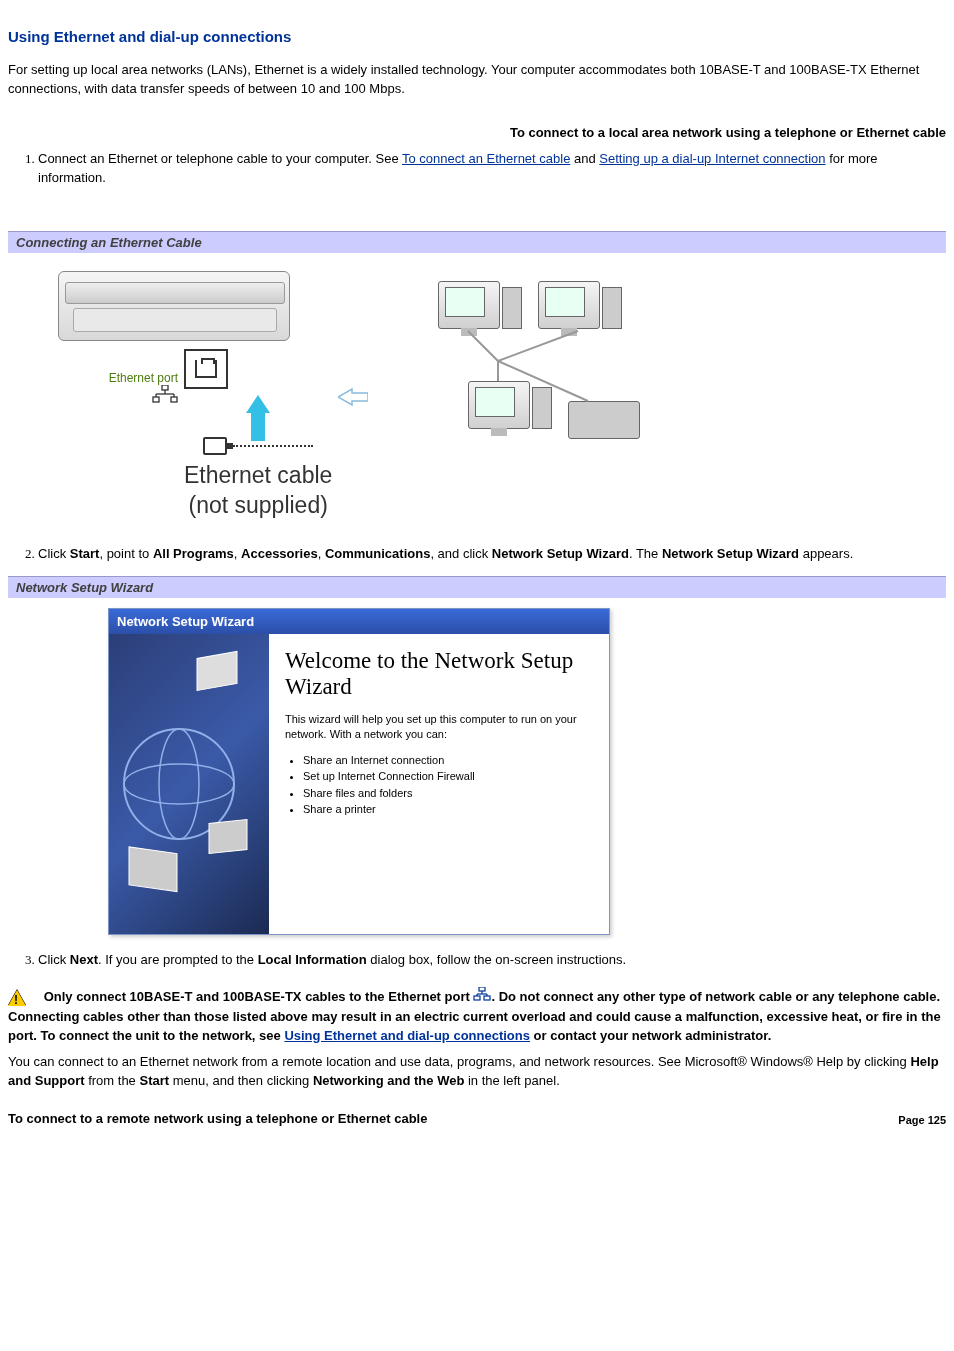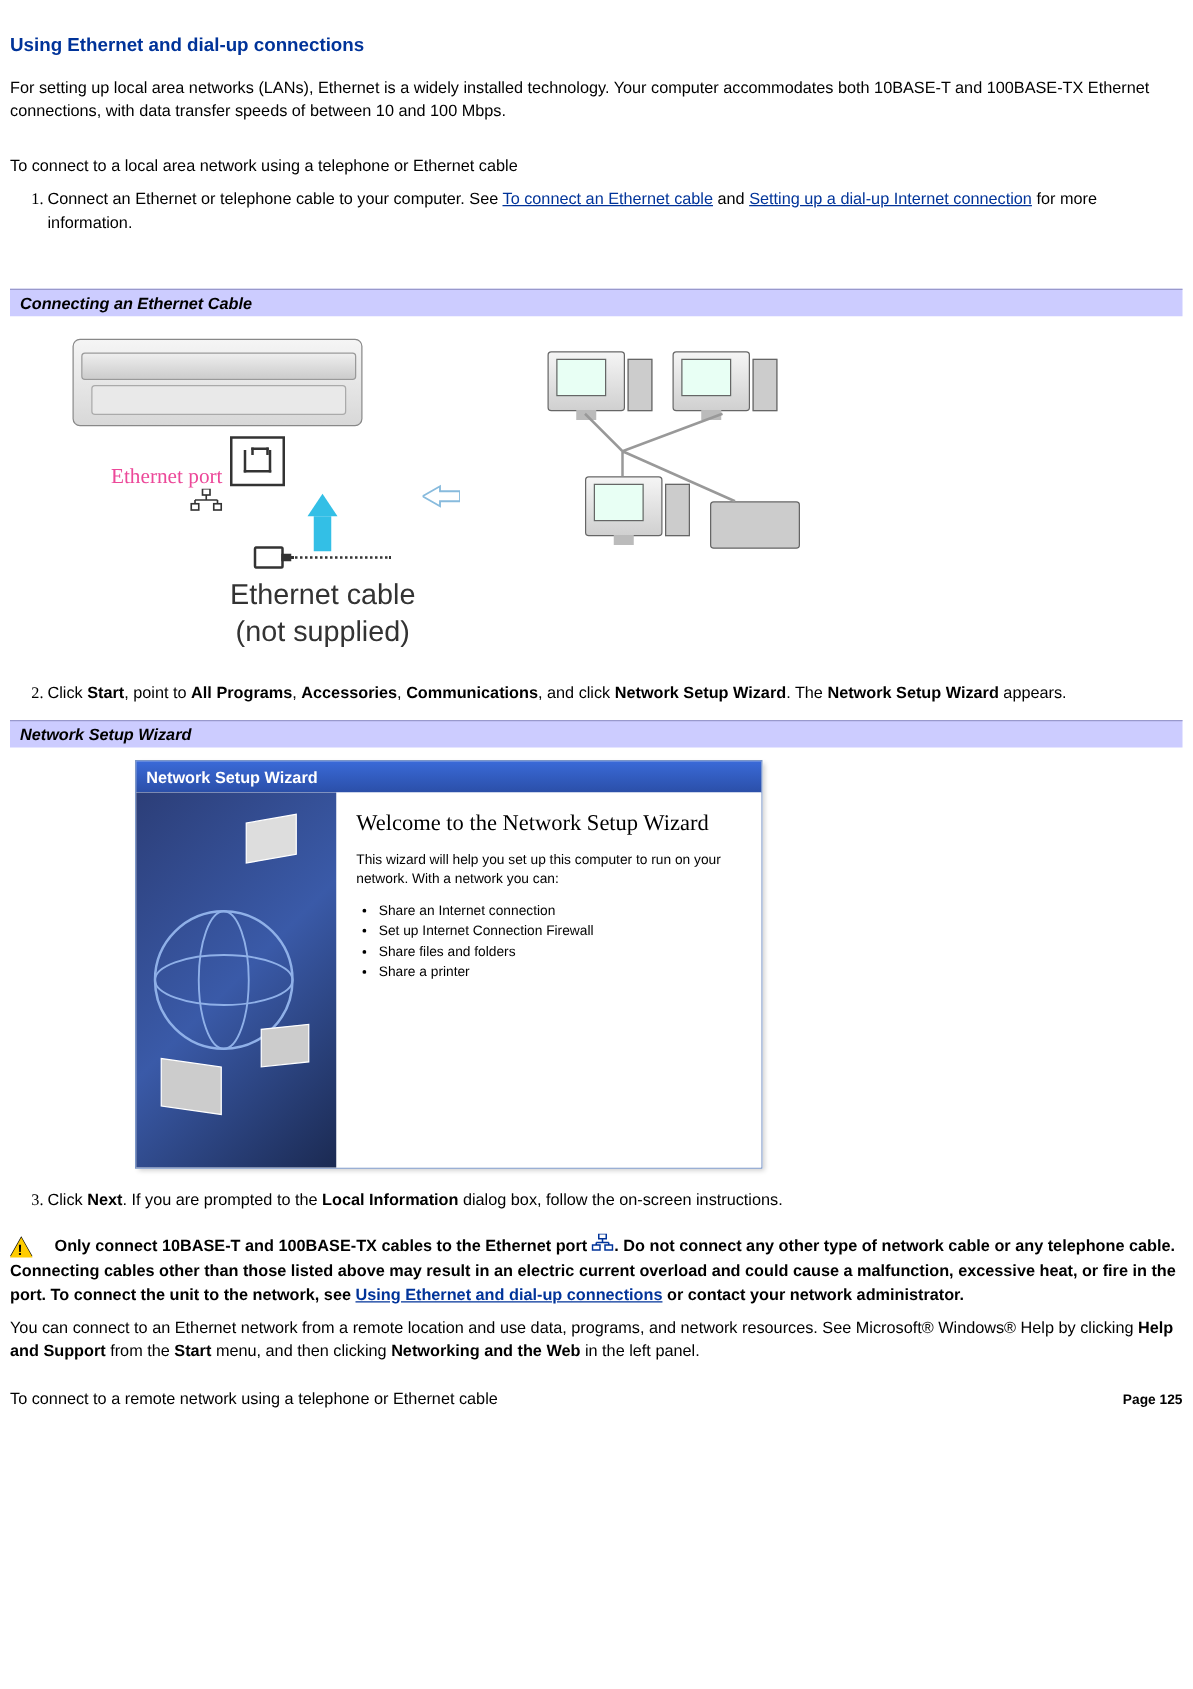--- a/index.html
+++ b/index.html
@@ -13,33 +13,34 @@
     box-sizing: border-box;
   }
   .page-title {
     color: #003399;
     font-weight: bold;
     font-size: 15px;
     margin: 20px 0 16px 0;
   }
   p { margin: 8px 0; line-height: 1.45; }
   .subhead {
-    font-weight: normal;
+    font-weight: bold;
     margin-top: 26px;
     margin-bottom: 10px;
+    text-align: right;
   }
   ol { margin: 6px 0 6px 30px; padding: 0; }
   ol li { margin-bottom: 6px; line-height: 1.45; }
   ol li::marker { font-family: "Times New Roman", serif; font-size: 13px; }
   a { color: #003399; text-decoration: underline; }
   b { font-weight: bold; }
   .section-bar {
     background: #ccccff;
     border-top: 1px solid #9999cc;
-    color: #000000;
+    color: #404040;
     font-style: italic;
     font-weight: bold;
     padding: 3px 8px;
     margin: 12px 0 0 0;
   }
   
   .eth-diagram {
     display: flex;
     gap: 50px;
     align-items: flex-start;
@@ -59,21 +60,21 @@
   }
   .laptop:after {
     content:""; position:absolute; left:14px; top:36px; width:202px; height:22px;
     border:1px solid #aaa; border-radius:3px; background:#e9e9e9;
   }
   .port-arrow {
     display:flex; align-items:flex-start; justify-content:center; gap:6px;
     margin-top:4px;
   }
   .eth-label {
-    font-family: Liberation Serif, serif; font-size: 17px; color:#ec4899;
+    font-family: Liberation Sans, sans-serif; font-size: 12px; color:#4d7c0f;
     text-align:right; padding-top:26px; min-width:120px;
   }
   .eth-port-box {
     width:40px; height:36px; border:2px solid #333; display:flex;
     align-items:center; justify-content:center; margin-top:4px;
   }
   .eth-jack {
     width:18px; height:16px; border:2px solid #333; border-top:none;
     position:relative;
   }
@@ -133,21 +134,21 @@
   .wiz-body { display:flex; background:#fff; }
   .wiz-left {
     width:160px; height:300px;
     background: linear-gradient(135deg,#2c3e78 0%, #3a5aa8 50%, #1b2a52 100%);
     position:relative; overflow:hidden;
   }
   .wiz-left svg { position:absolute; top:0; left:0; }
   .wiz-right { flex:1; padding:14px 16px 10px 16px; display:flex; flex-direction:column; }
   .wiz-head {
     font-family: "Times New Roman", serif;
-    font-size: 18px; margin-bottom:12px;
+    font-size: 23px; margin-bottom:12px;
   }
   .wiz-text { font-size:11px; margin-bottom:10px; line-height:1.35; }
   .wiz-ul { margin:0 0 0 6px; padding-left:12px; font-size:11px; line-height:1.5; }
   .wiz-continue { margin-top:auto; font-size:11px; padding-top:40px; }
   .wiz-buttons {
     background:#ece9d8; border-top:1px solid #ccc;
     padding:10px; text-align:right;
   }
   .wiz-btn {
     display:inline-block; min-width:70px; text-align:center;

